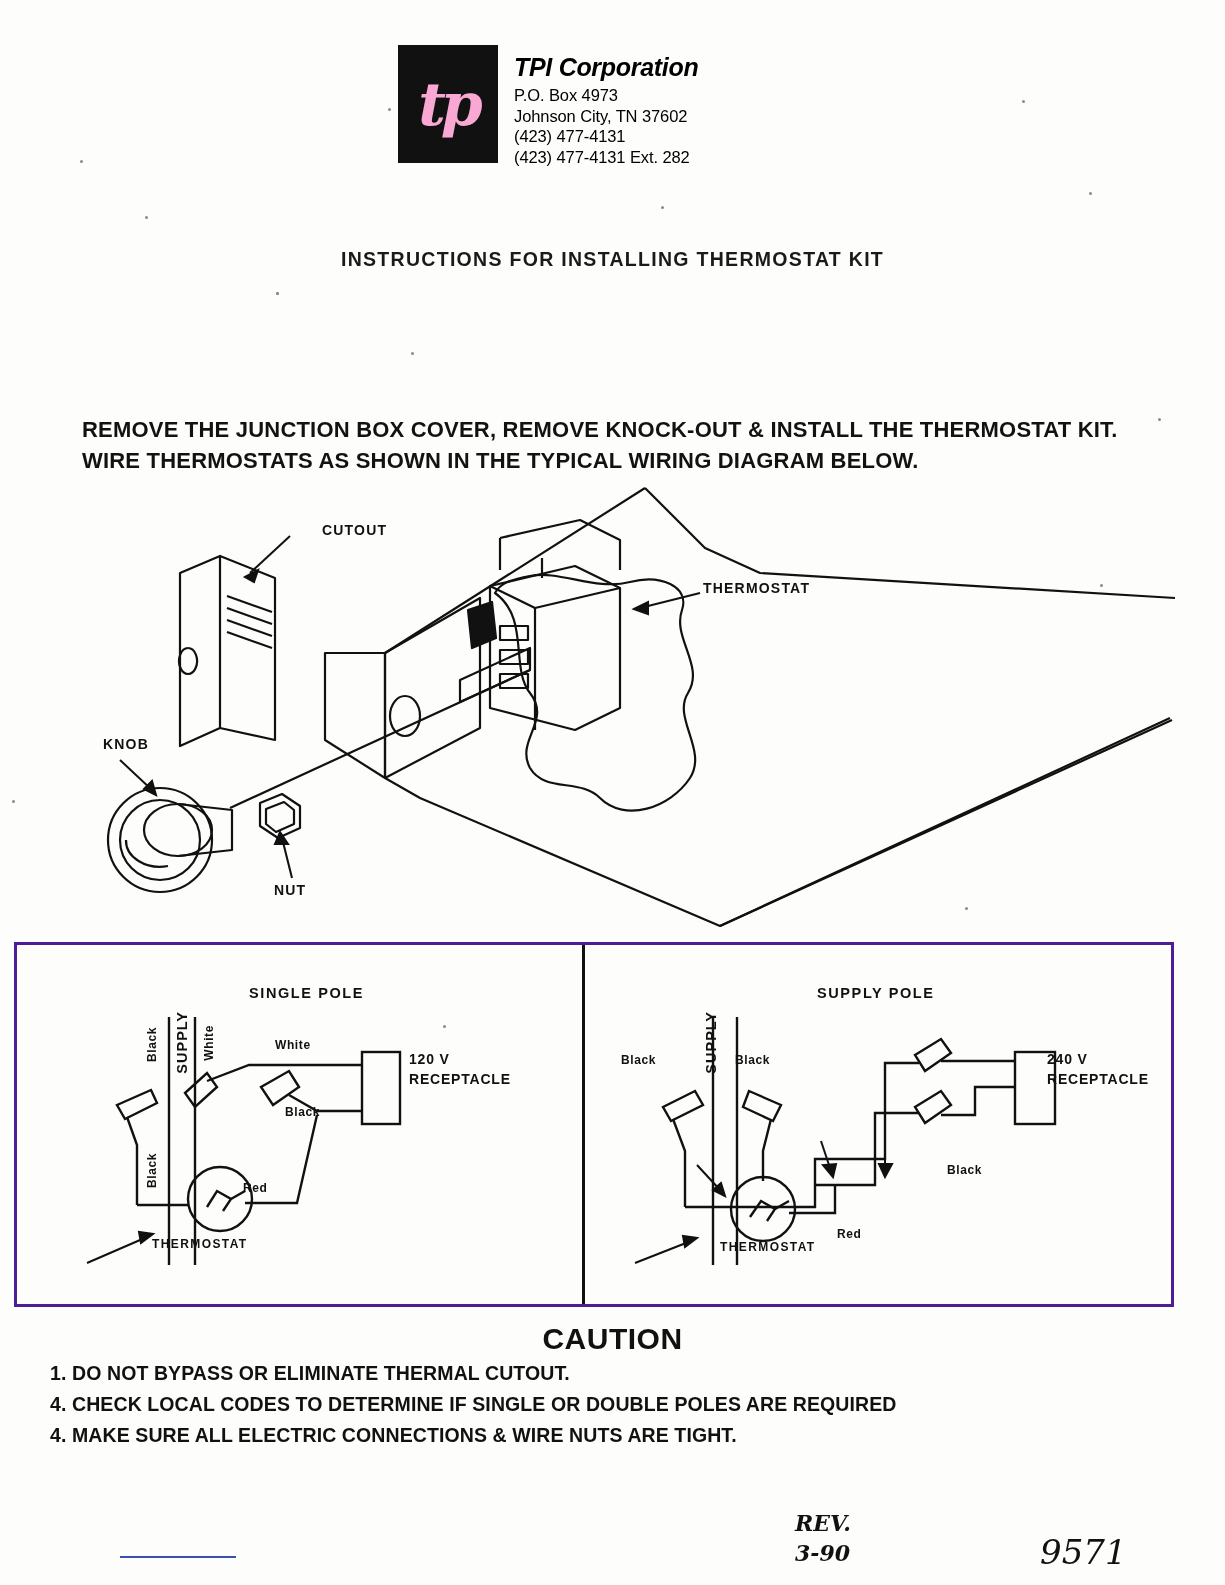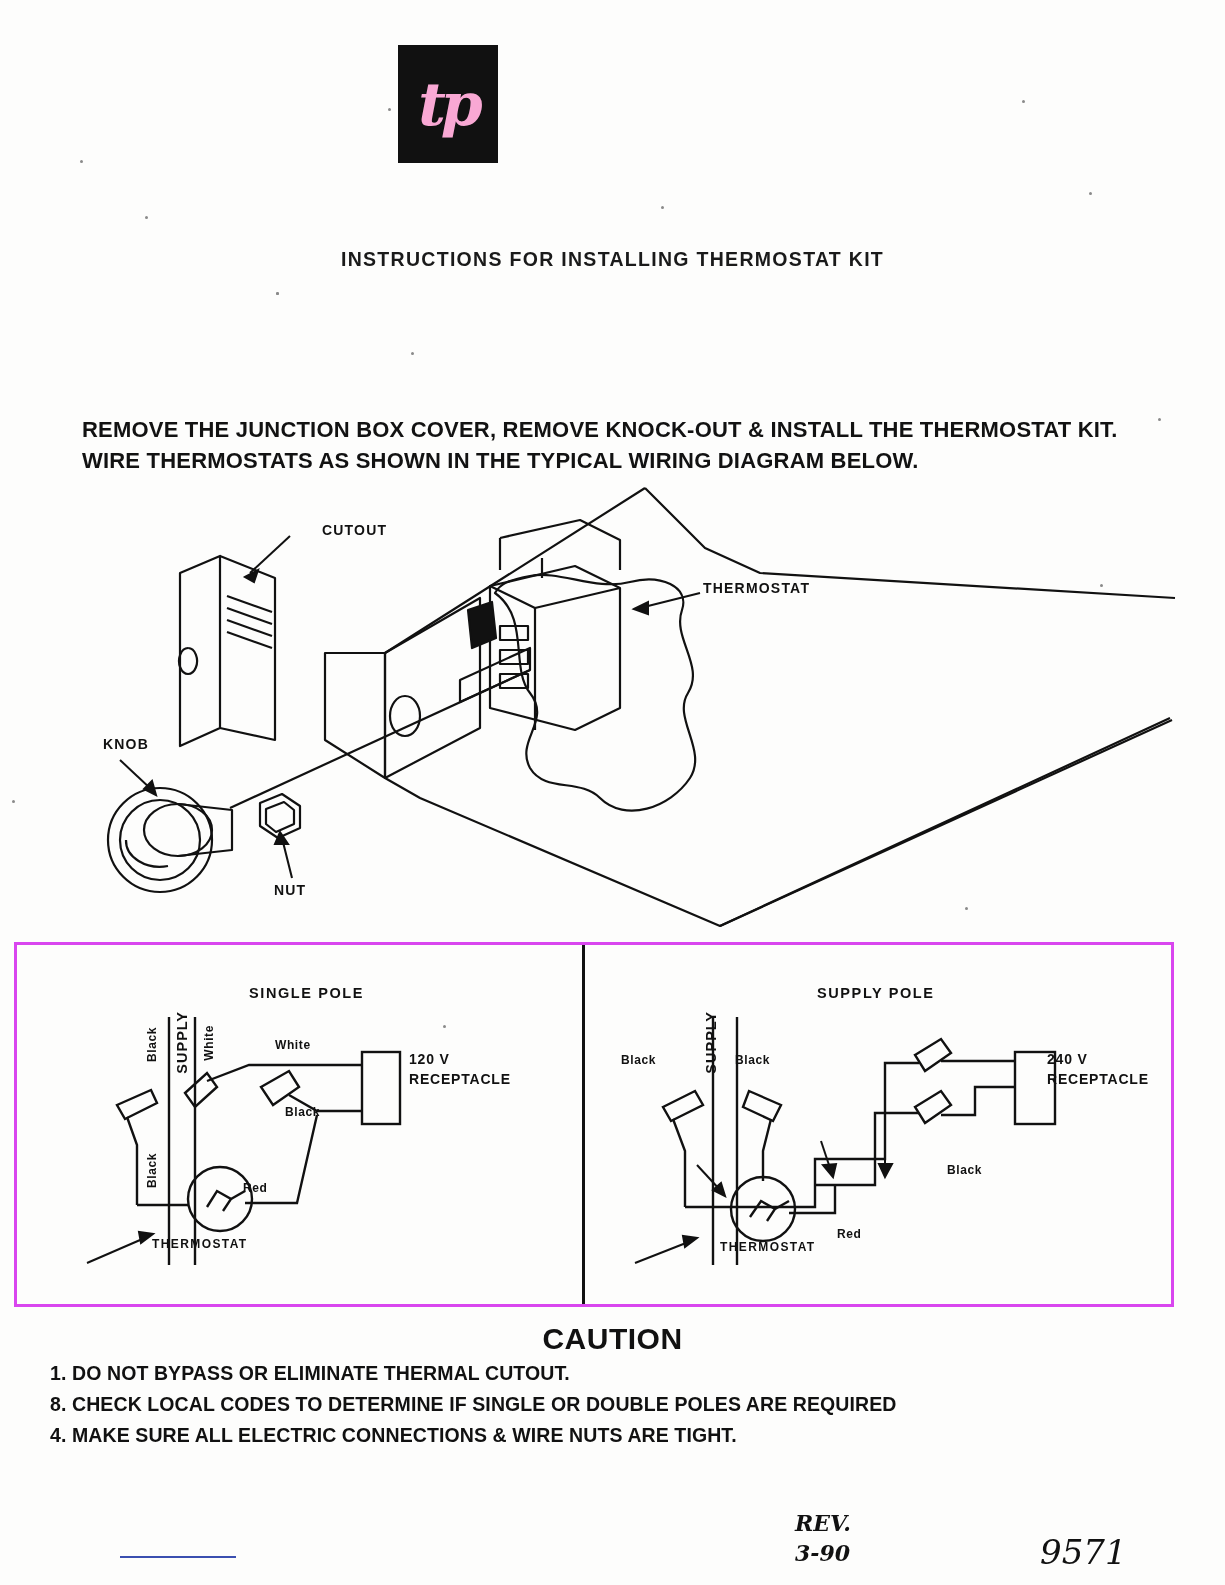--- a/index.html
+++ b/index.html
@@ -122,21 +122,21 @@
   #lbl-knob { left: 43px; top: 258px; }
   #lbl-nut { left: 214px; top: 404px; }
 
   
   .wiring {
     position: absolute;
     left: 14px;
     top: 942px;
     width: 1160px;
     height: 365px;
-    border: 3px solid #d946ef;
+    border: 3px solid #4c1d95;
     box-sizing: border-box;
     text-decoration: underline;
   }
   .wiring .divider {
     position: absolute;
     left: 565px;
     top: 0;
     width: 3px;
     height: 100%;
     background: #111;
@@ -233,20 +233,27 @@
   .speck { position: absolute; background: #8a8a8a; border-radius: 50%; }
 </style>
 </head>
 <body>
 
 <div id="page">
 
   <div class="header">
     <div class="logo-box">
       <div class="logo-text">tp</div>
+    </div>
+    <div class="company">
+      <div class="name">TPI Corporation</div>
+      <div class="line">P.O. Box 4973</div>
+      <div class="line">Johnson City, TN 37602</div>
+      <div class="line">(423) 477-4131</div>
+      <div class="line">(423) 477-4131 Ext. 282</div>
     </div>
   </div>
 
   <div class="doc-title">INSTRUCTIONS FOR INSTALLING THERMOSTAT KIT</div>
   <div class="instruction">REMOVE THE JUNCTION BOX COVER, REMOVE KNOCK-OUT &amp; INSTALL THE THERMOSTAT KIT. WIRE THERMOSTATS AS SHOWN IN THE TYPICAL WIRING DIAGRAM BELOW.</div>
 
   <div class="illus">
     <svg width="1120" height="460" viewBox="0 0 1120 460">
       <g fill="none" stroke="#111" stroke-width="2.2" stroke-linejoin="round">
 
@@ -413,21 +420,21 @@
     <div class="wlbl" style="left:703px; top:295px; letter-spacing:1.4px;">THERMOSTAT</div>
     <div class="recept" style="left:1030px; top:104px;">
       <span>240 V</span><br>
       <span>RECEPTACLE</span>
     </div>
   </div>
 
   <div class="caution-title">CAUTION</div>
   <div class="caution-list">
     <div class="item">1. DO NOT BYPASS OR ELIMINATE THERMAL CUTOUT.</div>
-    <div class="item">8. CHECK LOCAL CODES TO DETERMINE IF SINGLE OR DOUBLE POLES ARE REQUIRED</div>
+    <div class="item">4. CHECK LOCAL CODES TO DETERMINE IF SINGLE OR DOUBLE POLES ARE REQUIRED</div>
     <div class="item">4. MAKE SURE ALL ELECTRIC CONNECTIONS &amp; WIRE NUTS ARE TIGHT.</div>
   </div>
 
   <div class="rev">
     <div>REV.</div>
     <div>3-90</div>
   </div>
   <div class="docnum">9571</div>
   <div class="bottom-link"></div>
 

